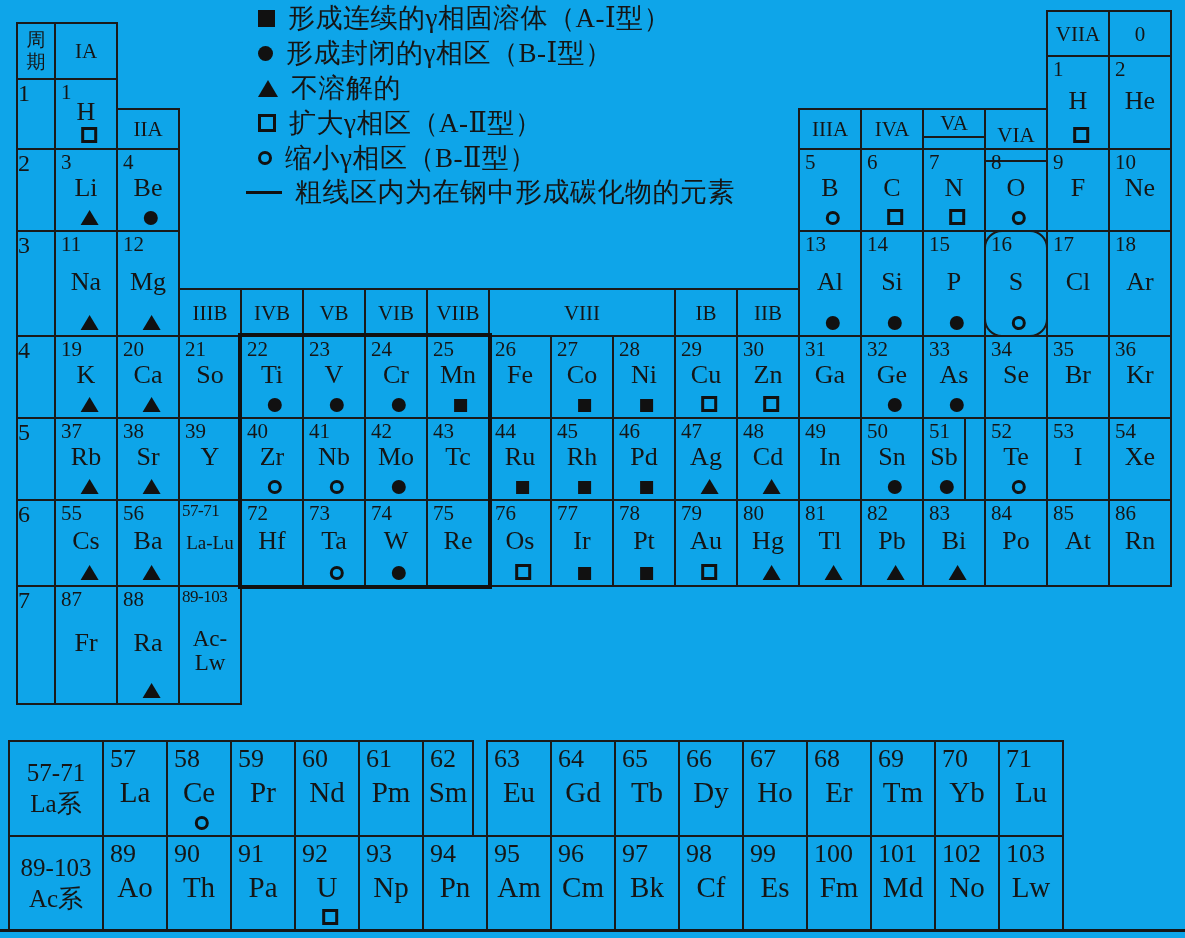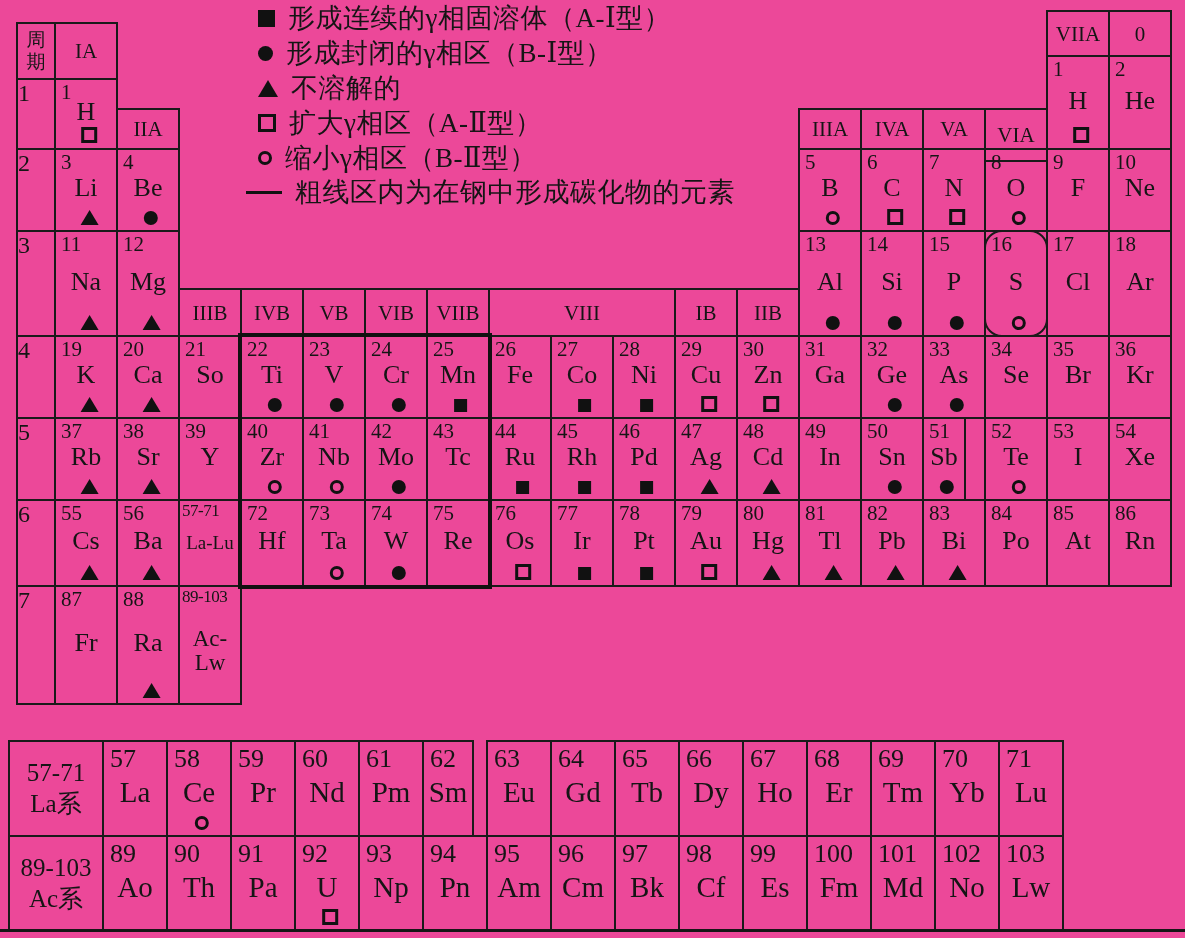--- a/index.html
+++ b/index.html
@@ -1,16 +1,16 @@
 <!DOCTYPE html>
 <html><head>
 <meta charset="utf-8">
 <style>
   html,body{margin:0;padding:0;background:#fff;}
-  #stage{position:relative;width:1185px;height:938px;background:#ec4899;overflow:hidden;
+  #stage{position:relative;width:1185px;height:938px;background:#0ea5e9;overflow:hidden;
          font-family:"Liberation Serif","DejaVu Serif",serif;color:#151515;}
   .cell{position:absolute;border:2px solid #1a1a1a;background:transparent;box-sizing:border-box;}
   .num{position:absolute;top:0px;left:5px;font-size:21px;line-height:1.2;white-space:nowrap;}
   .num-sm{font-size:17px;left:2px;letter-spacing:-0.5px;}
   .sym{position:absolute;left:0;right:0;top:50%;transform:translateY(-60%);
        text-align:center;font-size:26px;line-height:1.05;}
   .sym-sm{font-size:19px;transform:translateY(-50%);}
   .sym-lines{font-size:23px;transform:translateY(-38%);}
   .hcell .hlabel{position:absolute;left:0;right:0;top:50%;transform:translateY(-50%);
        text-align:center;font-size:21px;}
@@ -106,21 +106,21 @@
       </div>
       <div class="cell hcell" style="left: 736px; top: 288px; width: 64px; height: 49px;">
         <div class="hlabel">IIB</div>
       </div>
       <div class="cell hcell" style="left: 798px; top: 108px; width: 64px; height: 42px;">
         <div class="hlabel">IIIA</div>
       </div>
       <div class="cell hcell" style="left: 860px; top: 108px; width: 64px; height: 42px;">
         <div class="hlabel">IVA</div>
       </div>
-      <div class="cell hcell" style="left: 922px; top: 108px; width: 64px; height: 42px;">
+      <div class="cell hcell" style="left: 922px; top: 108px; width: 64px; height: 30px;">
         <div class="hlabel">VA</div>
       </div>
       <div class="cell hcell" style="left: 984px; top: 108px; width: 64px; height: 54px;">
         <div class="hlabel">VIA</div>
       </div>
       <div class="cell hcell" style="left: 1046px; top: 10px; width: 64px; height: 47px;">
         <div class="hlabel">VIIA</div>
       </div>
       <div class="cell hcell" style="left: 1108px; top: 10px; width: 64px; height: 47px;">
         <div class="hlabel">0</div>

